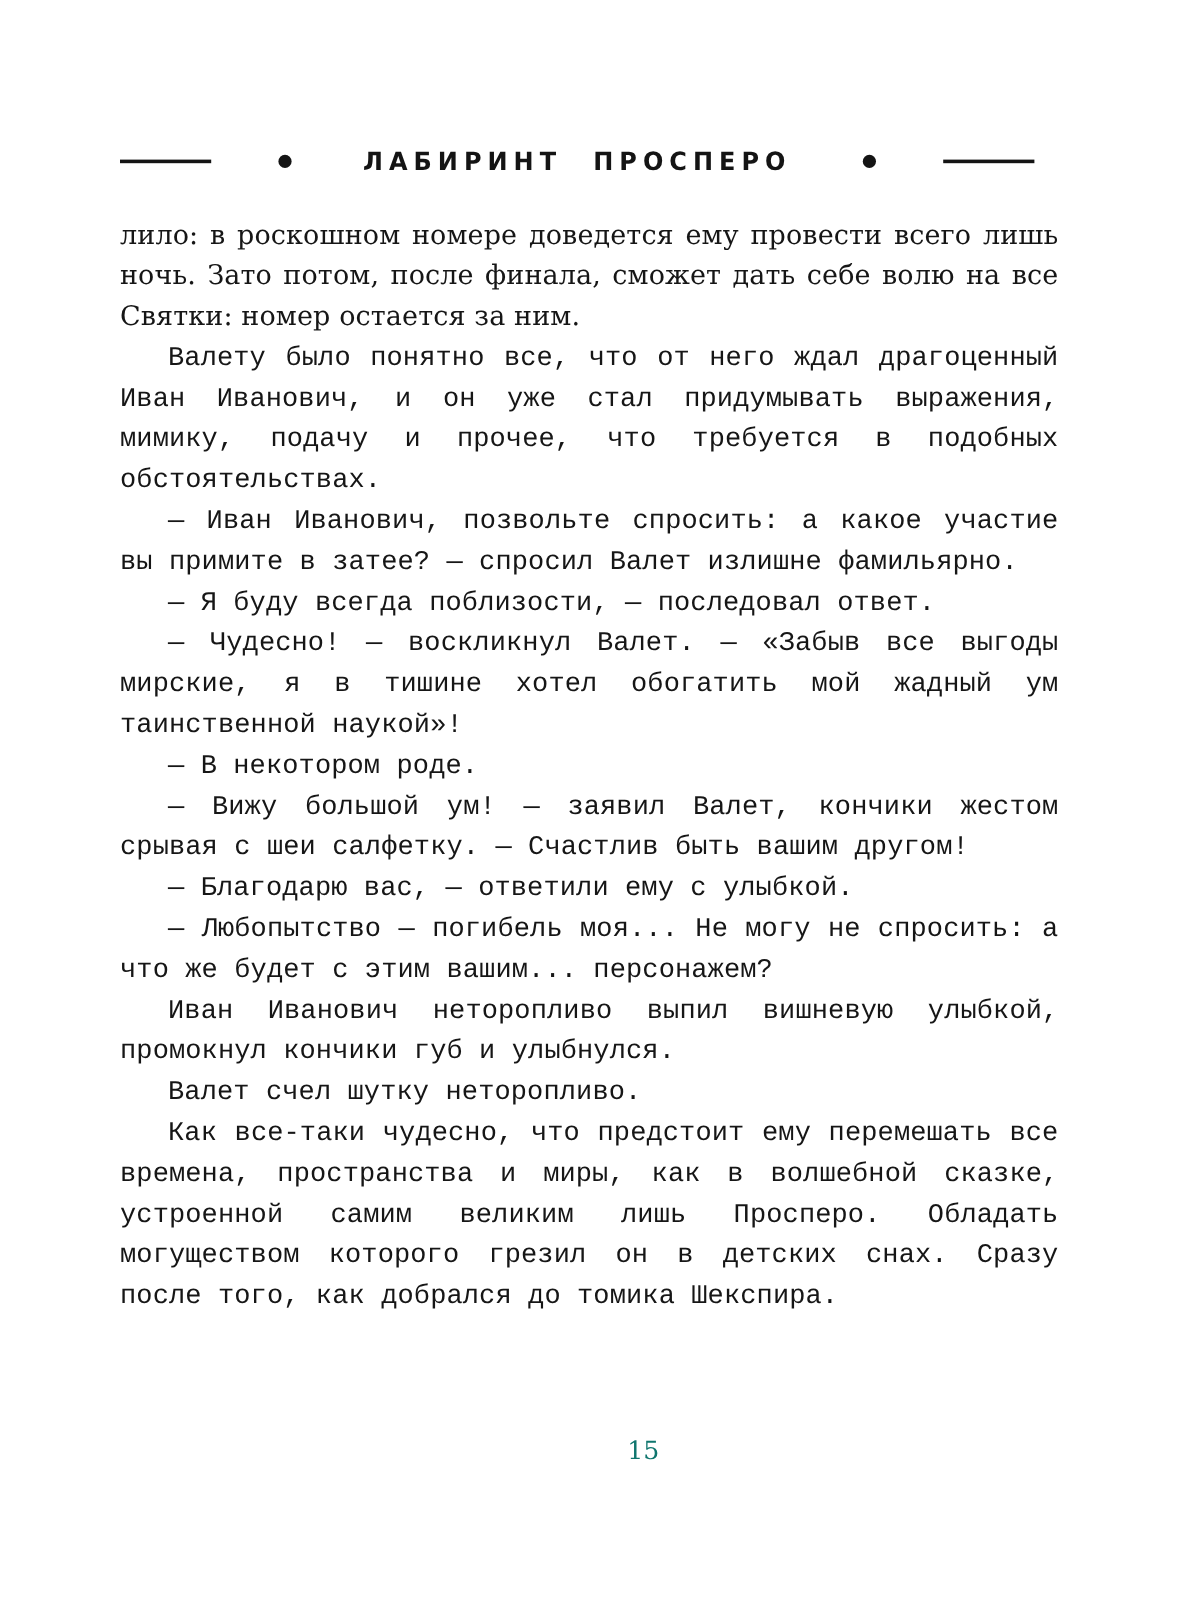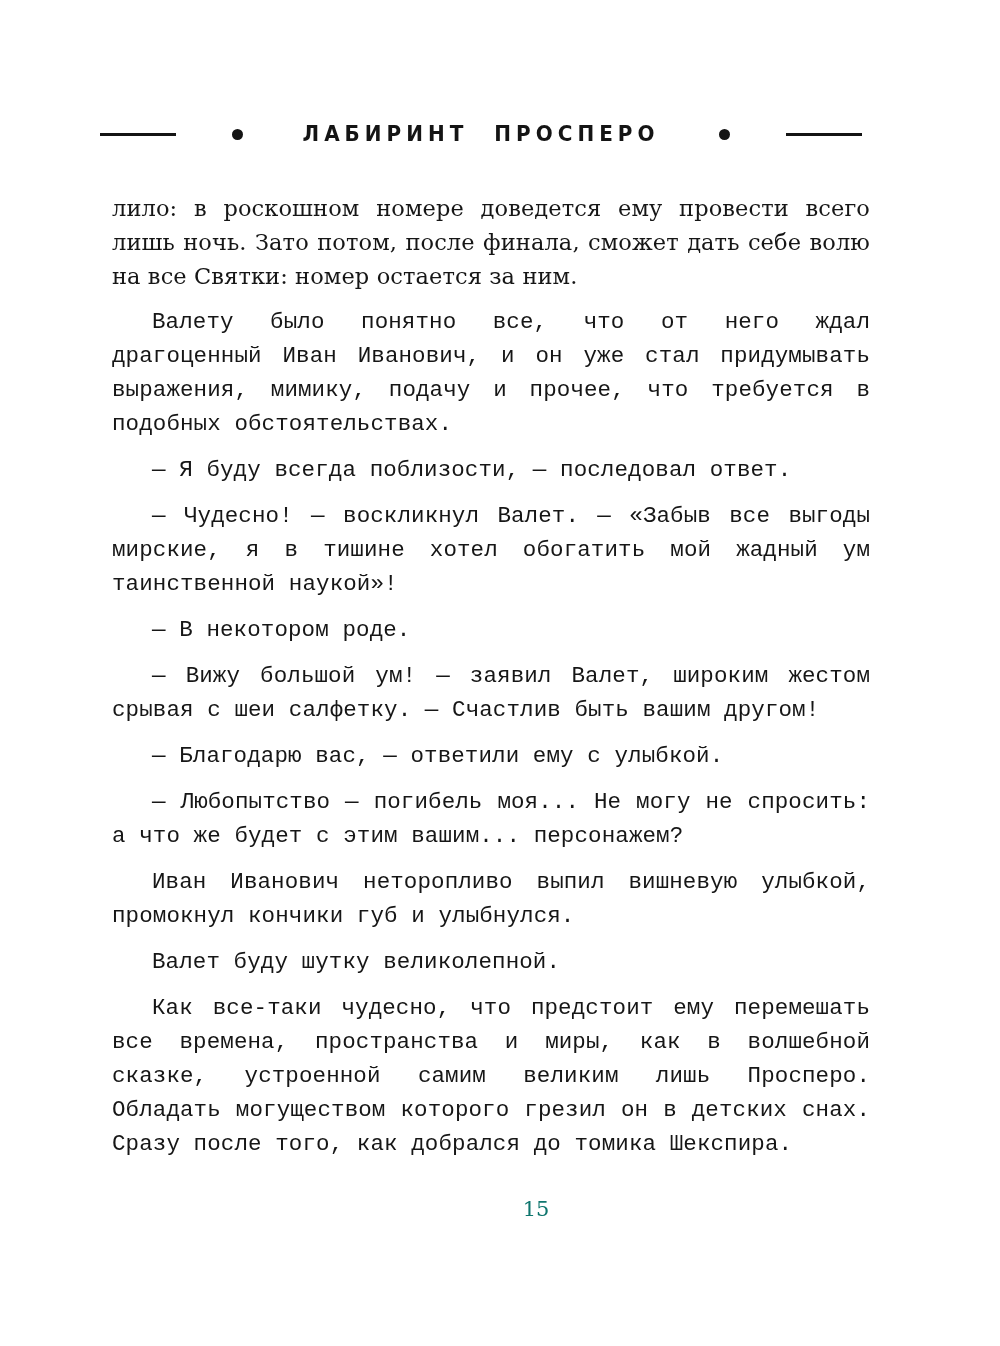--- a/index.html
+++ b/index.html
@@ -57,21 +57,21 @@
     position: absolute;
     top: 179px;
     left: 100px;
     width: 782px;
     font-size: 22.5px;
     line-height: 34px;
     text-align: justify;
     letter-spacing: 0.1px;
   }
   .text-block p.para {
-    margin: 12px;
+    margin: 0;
     padding: 0;
   }
   .text-block p.indent {
     text-indent: 40px;
     font-family: Liberation Mono, monospace;
   }
   
   .folio {
     position: absolute;
     top: 1197px;
@@ -92,26 +92,27 @@
     <div class="head-rule left"></div>
     <div class="head-dot"></div>
     <div class="head-title">ЛАБИРИНТ ПРОСПЕРО</div>
     <div class="head-dot"></div>
     <div class="head-rule right"></div>
   </div>
 
   <div class="text-block">
       <p class="para">лило: в роскошном номере доведется ему провести всего лишь ночь. Зато потом, после финала, сможет дать себе волю на все Святки: номер остается за ним.</p>
       <p class="para indent">Валету было понятно все, что от него ждал драгоценный Иван Иванович, и он уже стал придумывать выражения, мимику, подачу и прочее, что требуется в подобных обстоятельствах.</p>
+      <p class="para indent">— Иван Иванович, позвольте спросить: а какое участие вы примите в затее? — спросил Валет излишне фамильярно.</p>
       <p class="para indent">— Я буду всегда поблизости, — последовал ответ.</p>
       <p class="para indent">— Чудесно! — воскликнул Валет. — «Забыв все выгоды мирские, я в тишине хотел обогатить мой жадный ум таинственной наукой»!</p>
       <p class="para indent">— В некотором роде.</p>
-      <p class="para indent">— Вижу большой ум! — заявил Валет, широким жестом срывая с шеи салфетку. — Счастлив быть вашим другом!</p>
+      <p class="para indent">— Вижу большой ум! — заявил Валет, кончики жестом срывая с шеи салфетку. — Счастлив быть вашим другом!</p>
       <p class="para indent">— Благодарю вас, — ответили ему с улыбкой.</p>
       <p class="para indent">— Любопытство — погибель моя... Не могу не спросить: а что же будет с этим вашим... персонажем?</p>
       <p class="para indent">Иван Иванович неторопливо выпил вишневую улыбкой, промокнул кончики губ и улыбнулся.</p>
-      <p class="para indent">Валет буду шутку великолепной.</p>
+      <p class="para indent">Валет счел шутку неторопливо.</p>
       <p class="para indent">Как все-таки чудесно, что предстоит ему перемешать все времена, пространства и миры, как в волшебной сказке, устроенной самим великим лишь Просперо. Обладать могуществом которого грезил он в детских снах. Сразу после того, как добрался до томика Шекспира.</p>
     </div>
 
   <div class="folio">15</div>
 
 </div>
 
 </body></html>

